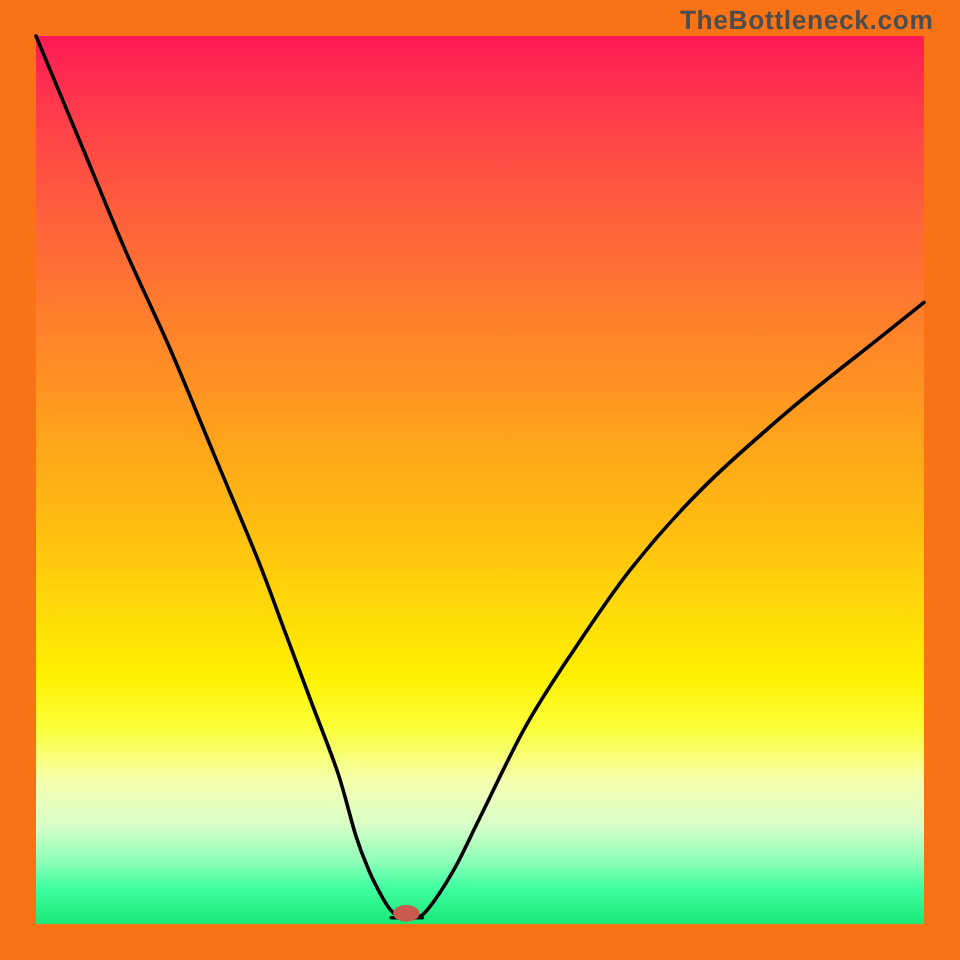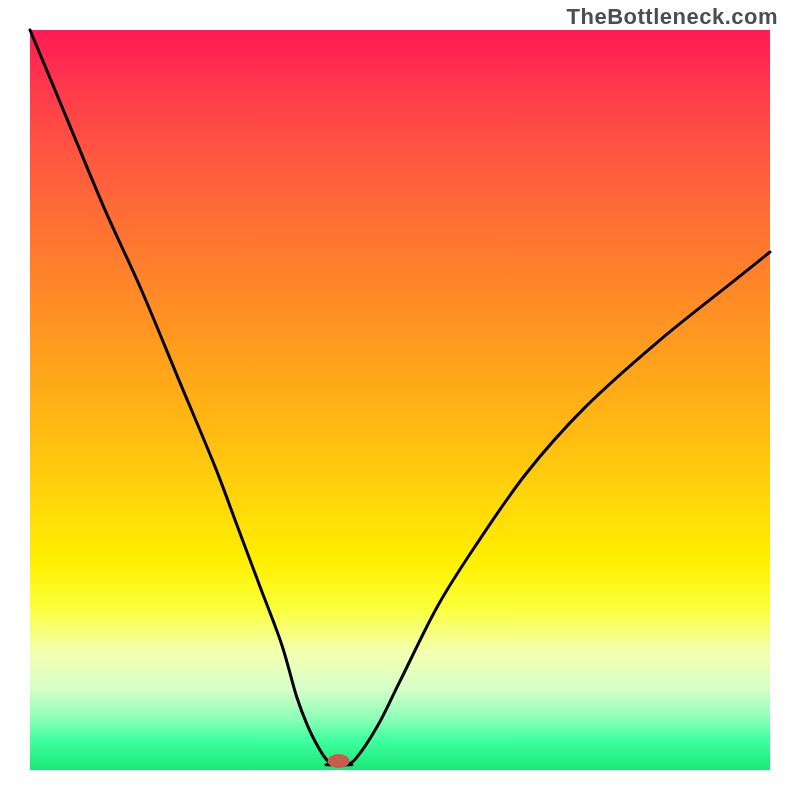--- a/index.html
+++ b/index.html
@@ -8,21 +8,21 @@
     width: 800px;
     height: 800px;
     overflow: hidden;
     background: #000;
     font-family: Arial, Helvetica, sans-serif;
   }
   .frame {
     position: relative;
     width: 800px;
     height: 800px;
-    background: #ffffff;
+    background: #f97316;
   }
   .plot-area {
     position: absolute;
     left: 30px;
     top: 30px;
     width: 740px;
     height: 740px;
     
     background: linear-gradient(
       to bottom,

